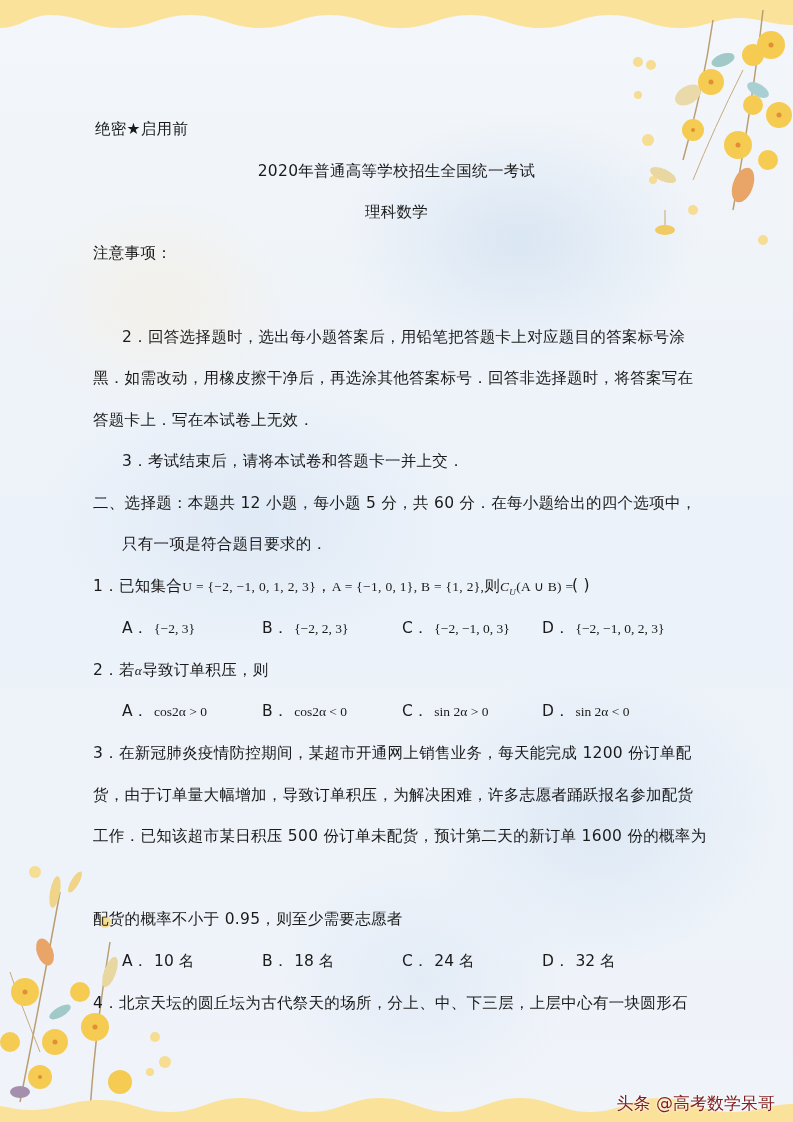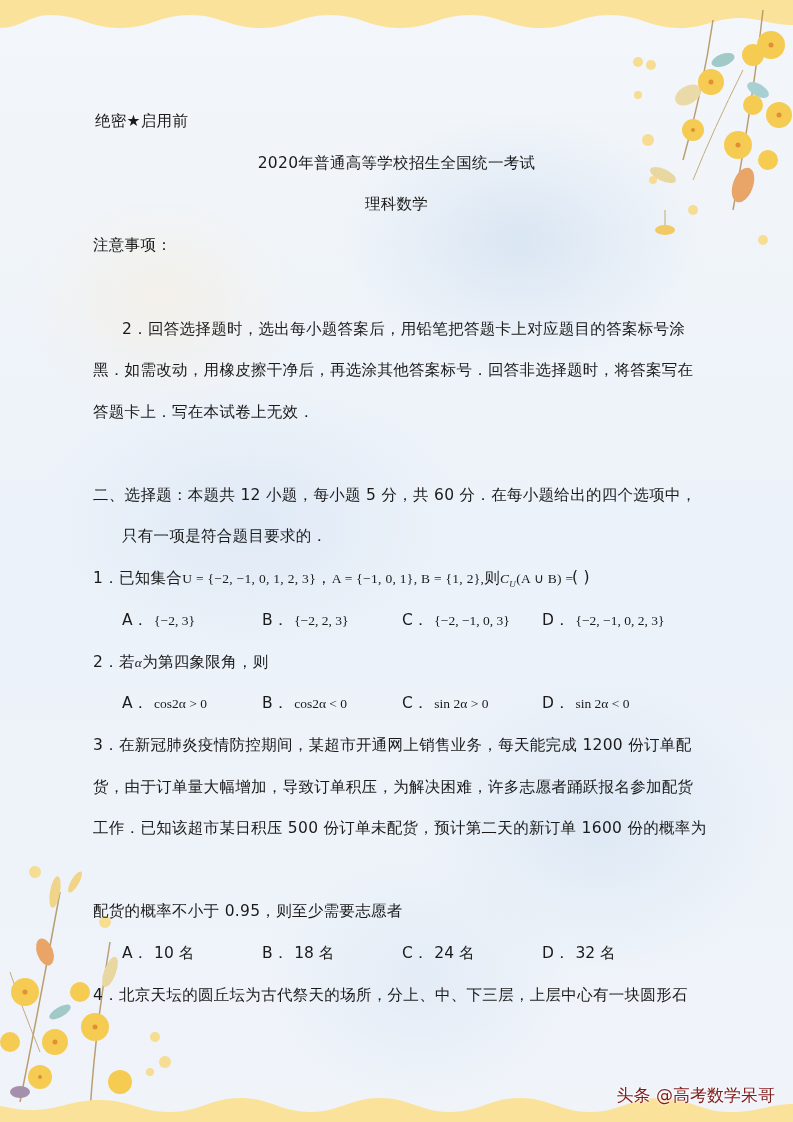--- a/index.html
+++ b/index.html
@@ -19,21 +19,21 @@
       radial-gradient(ellipse 220px 180px at 420px 980px, rgba(215,228,244,0.5), transparent 70%),
       linear-gradient(180deg, #f3f6fa 0%, #ecf2f9 50%, #f0f4f9 100%);
   }
   .wave { position: absolute; left: 0; width: 793px; }
   .wave-top { top: 0; height: 40px; }
   .wave-bottom { bottom: 0; height: 30px; }
   .floral { position: absolute; }
   .floral-tr { right: 0; top: 10px; width: 200px; height: 260px; }
   .floral-bl { left: 0; bottom: 10px; width: 200px; height: 260px; }
 
-  .content { position: absolute; left: 0; top: 4px; width: 793px; height: 904px; }
+  .content { position: absolute; left: 0; top: 12px; width: 793px; height: 904px; }
   .line {
     position: absolute; font-size: 15.5px; white-space: nowrap; letter-spacing: 0.3px;
   }
   .center { left: 0; width: 793px; text-align: center; }
   .math {
     font-family: Liberation Serif, serif; font-style: normal; font-size: 13.5px;
   }
   .math i { font-style: italic; }
   .opt { position: absolute; font-size: 15.5px; white-space: nowrap; }
   .opt .letter { margin-right: 6px; }
@@ -134,36 +134,37 @@
 
 <div class="content">
   <div class="line" style="left:95px; top:107px;">绝密★启用前</div>
   <div class="line center" style="top:149px; padding-left:0px;">2020年普通高等学校招生全国统一考试</div>
   <div class="line center" style="top:190px;">理科数学</div>
   <div class="line" style="left:93px; top:231px;">注意事项：</div>
 
   <div class="line" style="left:122px; top:315px;">2．回答选择题时，选出每小题答案后，用铅笔把答题卡上对应题目的答案标号涂</div>
   <div class="line" style="left:93px; top:356px;">黑．如需改动，用橡皮擦干净后，再选涂其他答案标号．回答非选择题时，将答案写在</div>
   <div class="line" style="left:93px; top:398px;">答题卡上．写在本试卷上无效．</div>
+  <div class="line" style="left:122px; top:439px;">3．考试结束后，请将本试卷和答题卡一并上交．</div>
 
   <div class="line" style="left:93px; top:481px;">二、选择题：本题共 12 小题，每小题 5 分，共 60 分．在每小题给出的四个选项中，</div>
   <div class="line" style="left:122px; top:522px;">只有一项是符合题目要求的．</div>
 
   <div class="line" style="left:93px; top:564px;">
     <span>1．</span><span>已知集合</span><span class="math">U = {−2, −1, 0, 1, 2, 3}</span><span>，</span><span class="math">A = {−1, 0, 1}, B = {1, 2},</span><span>则</span><span class="math"><i>C</i><sub style="font-size:9px;"><i>U</i></sub><span>(A ∪ B) =</span></span>
   </div>
   <div class="line" style="left:572px; top:564px;">(        )</div>
 
   <div class="opt" style="left:122px; top:606px;"><span class="letter">A．</span><span class="math">{−2, 3}</span></div>
   <div class="opt" style="left:262px; top:606px;text-align:right;"><span class="letter">B．</span><span class="math">{−2, 2, 3}</span></div>
   <div class="opt" style="left:402px; top:606px;"><span class="letter">C．</span><span class="math">{−2, −1, 0, 3}</span></div>
   <div class="opt" style="left:542px; top:606px;"><span class="letter">D．</span><span class="math">{−2, −1, 0, 2, 3}</span></div>
 
   <div class="line" style="left:93px; top:648px;">
-    <span>2．</span><span>若</span><span class="math"><i>α</i></span><span>为第四象限角，则</span>
+    <span>2．</span><span>若</span><span class="math"><i>α</i></span><span>导致订单积压，则</span>
   </div>
   <div class="opt" style="left:122px; top:689px;"><span class="letter">A．</span><span class="math">cos2α &gt; 0</span></div>
   <div class="opt" style="left:262px; top:689px;"><span class="letter">B．</span><span class="math">cos2α &lt; 0</span></div>
   <div class="opt" style="left:402px; top:689px;"><span class="letter">C．</span><span class="math">sin 2α &gt; 0</span></div>
   <div class="opt" style="left:542px; top:689px;"><span class="letter">D．</span><span class="math">sin 2α &lt; 0</span></div>
 
   <div class="line" style="left:93px; top:731px;">3．在新冠肺炎疫情防控期间，某超市开通网上销售业务，每天能完成 1200 份订单配</div>
   <div class="line" style="left:93px; top:773px;">货，由于订单量大幅增加，导致订单积压，为解决困难，许多志愿者踊跃报名参加配货</div>
   <div class="line" style="left:93px; top:814px;">工作．已知该超市某日积压 500 份订单未配货，预计第二天的新订单 1600 份的概率为</div>
   <div class="line" style="left:93px; top:897px;">配货的概率不小于 0.95，则至少需要志愿者</div>

